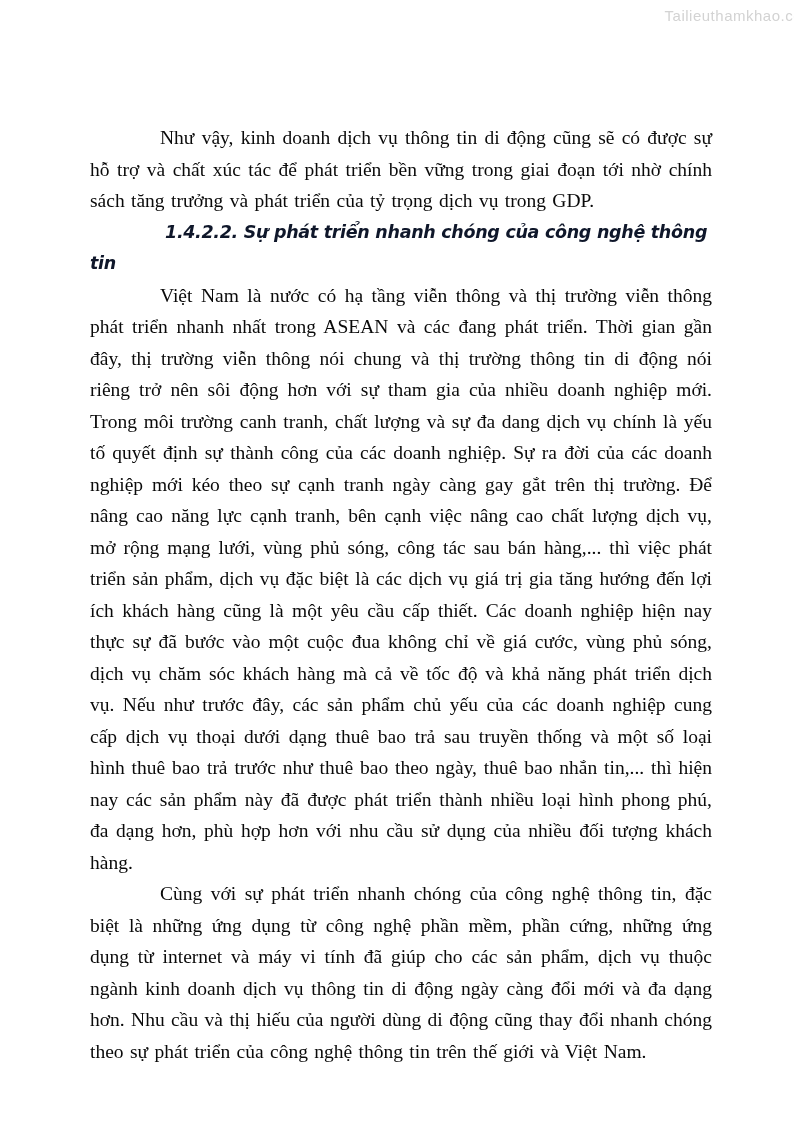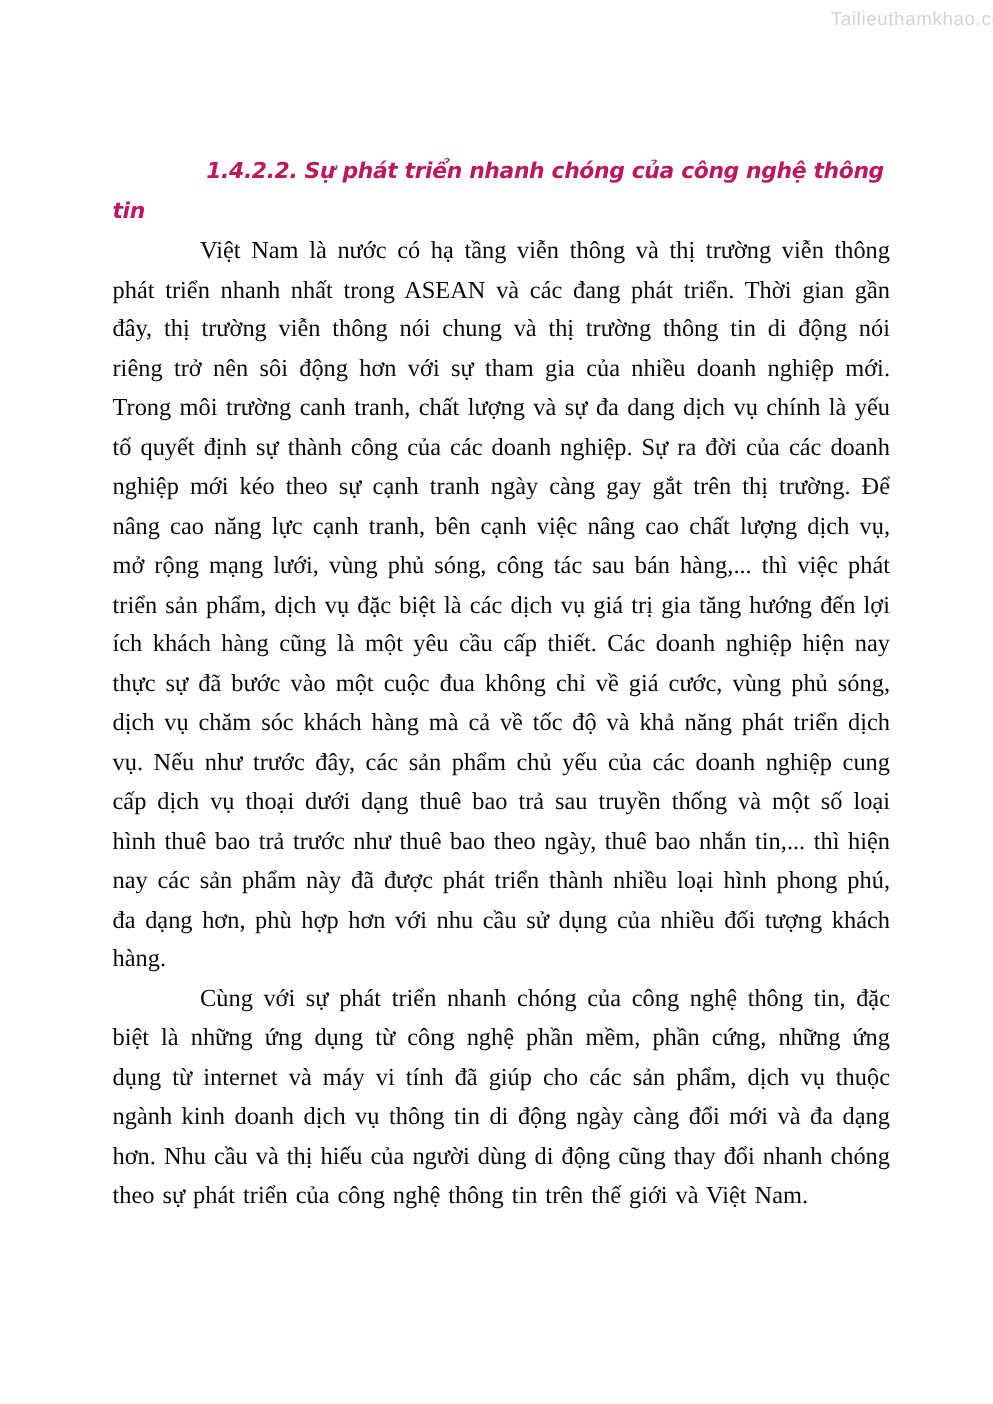--- a/index.html
+++ b/index.html
@@ -57,33 +57,34 @@
     padding: 0;
     text-indent: 75px;
     text-align: left;
     font-family: "DejaVu Sans", sans-serif;
     font-weight: bold;
     font-style: italic;
     font-size: 17.5px;
     line-height: 31.5px;
     letter-spacing: -0.3px;
     word-spacing: 0;
-    color: #be185d;
+    color: #0f172a;
   }
 </style>
 </head>
 <body>
 
 <div class="page">
 
   <div class="watermark">Tailieuthamkhao.com</div>
 
 
   <div class="content">
 
+    <p>Như vậy, kinh doanh dịch vụ thông tin di động cũng sẽ có được sự hỗ trợ và chất xúc tác để phát triển bền vững trong giai đoạn tới nhờ chính sách tăng trưởng và phát triển của tỷ trọng dịch vụ trong GDP.</p>
 
     <h3 class="section-heading">1.4.2.2. Sự phát triển nhanh chóng của công nghệ thông tin</h3>
 
     <p>Việt Nam là nước có hạ tầng viễn thông và thị trường viễn thông phát triển nhanh nhất trong ASEAN và các đang phát triển. Thời gian gần đây, thị trường viễn thông nói chung và thị trường thông tin di động nói riêng trở nên sôi động hơn với sự tham gia của nhiều doanh nghiệp mới. Trong môi trường canh tranh, chất lượng và sự đa dang dịch vụ chính là yếu tố quyết định sự thành công của các doanh nghiệp. Sự ra đời của các doanh nghiệp mới kéo theo sự cạnh tranh ngày càng gay gắt trên thị trường. Để nâng cao năng lực cạnh tranh, bên cạnh việc nâng cao chất lượng dịch vụ, mở rộng mạng lưới, vùng phủ sóng, công tác sau bán hàng,... thì việc phát triển sản phẩm, dịch vụ đặc biệt là các dịch vụ giá trị gia tăng hướng đến lợi ích khách hàng cũng là một yêu cầu cấp thiết. Các doanh nghiệp hiện nay thực sự đã bước vào một cuộc đua không chỉ về giá cước, vùng phủ sóng, dịch vụ chăm sóc khách hàng mà cả về tốc độ và khả năng phát triển dịch vụ. Nếu như trước đây, các sản phẩm chủ yếu của các doanh nghiệp cung cấp dịch vụ thoại dưới dạng thuê bao trả sau truyền thống và một số loại hình thuê bao trả trước như thuê bao theo ngày, thuê bao nhắn tin,... thì hiện nay các sản phẩm này đã được phát triển thành nhiều loại hình phong phú, đa dạng hơn, phù hợp hơn với nhu cầu sử dụng của nhiều đối tượng khách hàng.</p>
 
     <p>Cùng với sự phát triển nhanh chóng của công nghệ thông tin, đặc biệt là những ứng dụng từ công nghệ phần mềm, phần cứng, những ứng dụng từ internet và máy vi tính đã giúp cho các sản phẩm, dịch vụ thuộc ngành kinh doanh dịch vụ thông tin di động ngày càng đổi mới và đa dạng hơn. Nhu cầu và thị hiếu của người dùng di động cũng thay đổi nhanh chóng theo sự phát triển của công nghệ thông tin trên thế giới và Việt Nam.</p>
 
   </div>
 
 </div>

